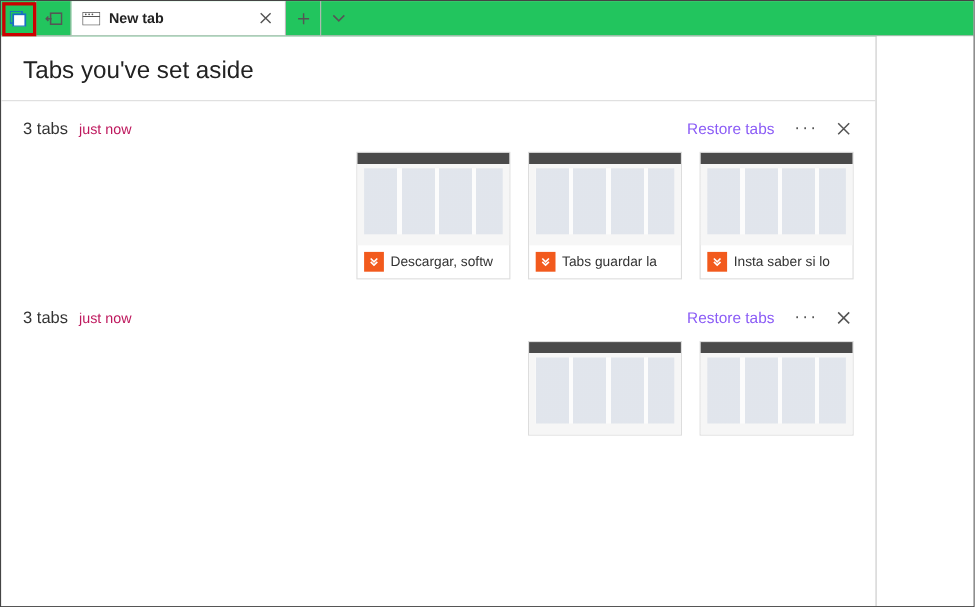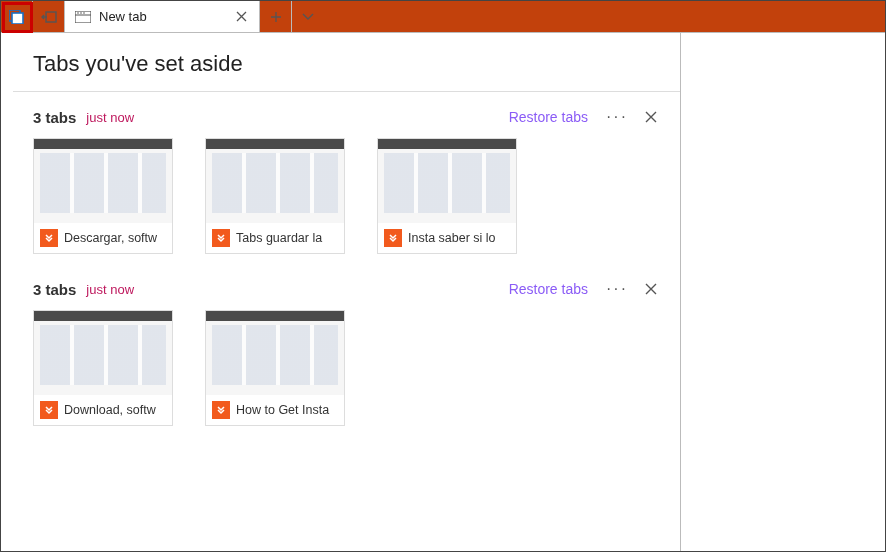--- a/index.html
+++ b/index.html
@@ -1,34 +1,34 @@
 <!DOCTYPE html>
 <html><head>
 <meta charset="utf-8">
 <style>
   * { box-sizing: border-box; margin: 0; padding: 0; }
   body { font-family: "Segoe UI", Arial, sans-serif; font-size: 13px; color: #333; background: #fff; width: 886px; height: 552px; overflow: hidden; border: 1px solid #444; position: relative; }
-  .toolbar { height: 32px; background: #c2410c; border-bottom: 1px solid #bbb; display: flex; align-items: stretch; }
+  .toolbar { height: 32px; background: #22c55e; border-bottom: 1px solid #bbb; display: flex; align-items: stretch; font-weight: bold; }
   .toolbar-btn { width: 32px; height: 32px; display: flex; align-items: center; justify-content: center; border-right: 1px solid #bbb; cursor: pointer; }
   .highlight { border: 3px solid #c00; width: 31px; height: 31px; position: absolute; left: 1px; top: 1px; pointer-events: none; z-index: 10; }
   .tab { background: #fff; display: flex; align-items: center; padding: 0 4px 0 10px; min-width: 195px; border-right: 1px solid #bbb; }
   .tab-icon { width: 16px; height: 16px; margin-right: 8px; display:flex; align-items:center; justify-content:center; }
   .tab-title { flex: 1; font-size: 13px; color: #222; }
   .tab-close { width: 28px; height: 28px; display:flex; align-items:center; justify-content:center; cursor:pointer; }
   .content-row { display: flex; height: calc(100% - 32px); }
-  .aside-panel { width: 668px; border-right: 1px solid #bbb; padding: 18px 0 0 0; overflow: hidden; margin-left: 12px; }
+  .aside-panel { width: 796px; border-right: 1px solid #bbb; padding: 18px 0 0 0; overflow: hidden; }
   .aside-title { font-size: 22px; font-weight: 400; color: #222; padding: 0 20px 14px 20px; border-bottom: 1px solid #ddd; }
   .group { padding: 16px 20px 10px 20px; }
   .group-head { display: flex; align-items: center; margin-bottom: 12px; }
-  .group-count { font-size: 15px; color: #333; margin-right: 10px; font-weight: bold; }
+  .group-count { font-size: 15px; color: #333; margin-right: 10px; }
   .group-time { font-size: 13px; color: #be185d; flex: 1; }
   .restore { color: #8b5cf6; font-size: 14px; cursor: pointer; margin-right: 18px; }
   .group-more { width: 22px; text-align:center; color: #555; cursor:pointer; font-size:16px; letter-spacing:2px; margin-right:14px; }
   .group-close { width: 18px; height:18px; cursor:pointer; display:flex; align-items:center; justify-content:center; color:#555; }
-  .thumbs { display: flex; gap: 32px; }
+  .thumbs { display: flex; gap: 16px; justify-content: flex-end; }
   .thumb { width: 140px; border: 1px solid #ddd; background:#fff; cursor:pointer; }
   .thumb-img { width: 100%; height: 84px; background: linear-gradient(#4a4a4a 0 10px, #f6f6f6 10px 100%); position:relative; overflow:hidden; }
   .thumb-img::before { content:""; position:absolute; left:6px; top:14px; right:6px; height:60px; background: repeating-linear-gradient(90deg, #d8dee8 0 30px, #fff 30px 34px); opacity:.7; }
   .thumb-label { display:flex; align-items:center; padding: 6px 6px; gap:6px; font-size: 12.5px; color:#333; white-space:nowrap; overflow:hidden; }
   .favicon { width:18px; height:18px; background:#f25a1d; display:flex; align-items:center; justify-content:center; flex-shrink:0; }
   .side-area { flex:1; background:#fff; }
   svg { display:block; }
 </style>
 </head>
 <body>
@@ -138,38 +138,22 @@
         <span class="group-more">···</span>
         <span class="group-close">
           <svg width="12" height="12" viewBox="0 0 12 12">
               <path d="M1 1 L11 11 M11 1 L1 11" stroke="#555" stroke-width="1.4"></path>
             </svg>
         </span>
       </div>
       <div class="thumbs">
         <div class="thumb">
           <div class="thumb-img"></div>
-          <div class="thumb-label">
-            <span class="favicon">
-                <svg width="10" height="10" viewBox="0 0 10 10">
-                  <path d="M2 2 L5 5 L8 2 M2 5 L5 8 L8 5" stroke="#fff" stroke-width="1.5" fill="none"></path>
-                </svg>
-              </span>
-            <span>Download, softw</span>
-          </div>
         </div>
         <div class="thumb">
           <div class="thumb-img"></div>
-          <div class="thumb-label">
-            <span class="favicon">
-                <svg width="10" height="10" viewBox="0 0 10 10">
-                  <path d="M2 2 L5 5 L8 2 M2 5 L5 8 L8 5" stroke="#fff" stroke-width="1.5" fill="none"></path>
-                </svg>
-              </span>
-            <span>How to Get Insta</span>
-          </div>
         </div>
       </div>
     </div>
 
   </div>
   <div class="side-area"></div>
 </div>
 
 </body></html>

